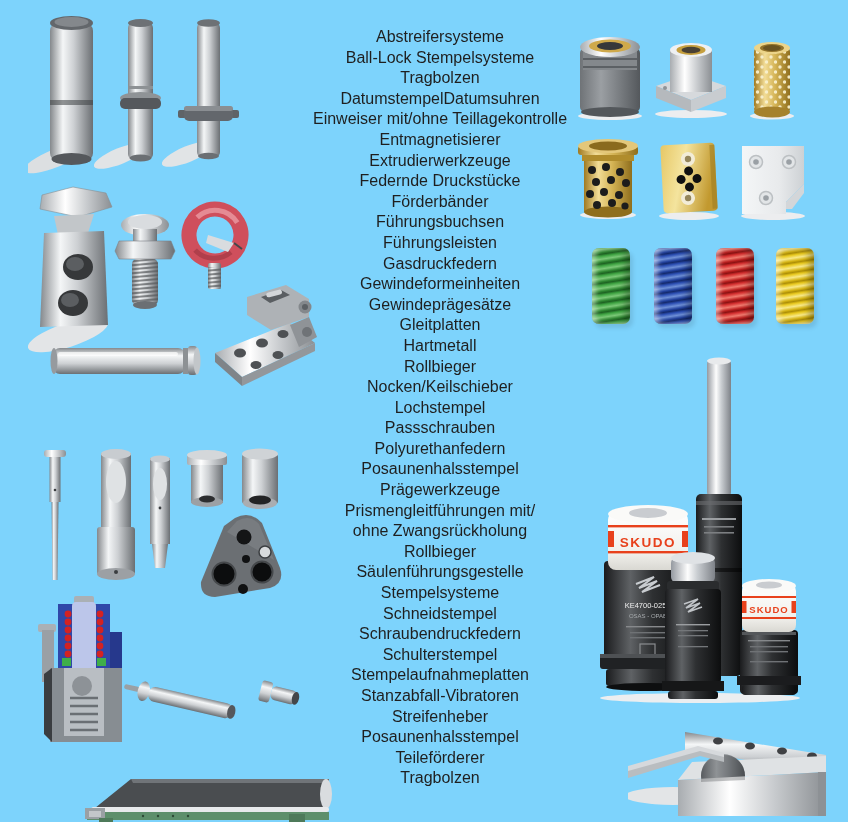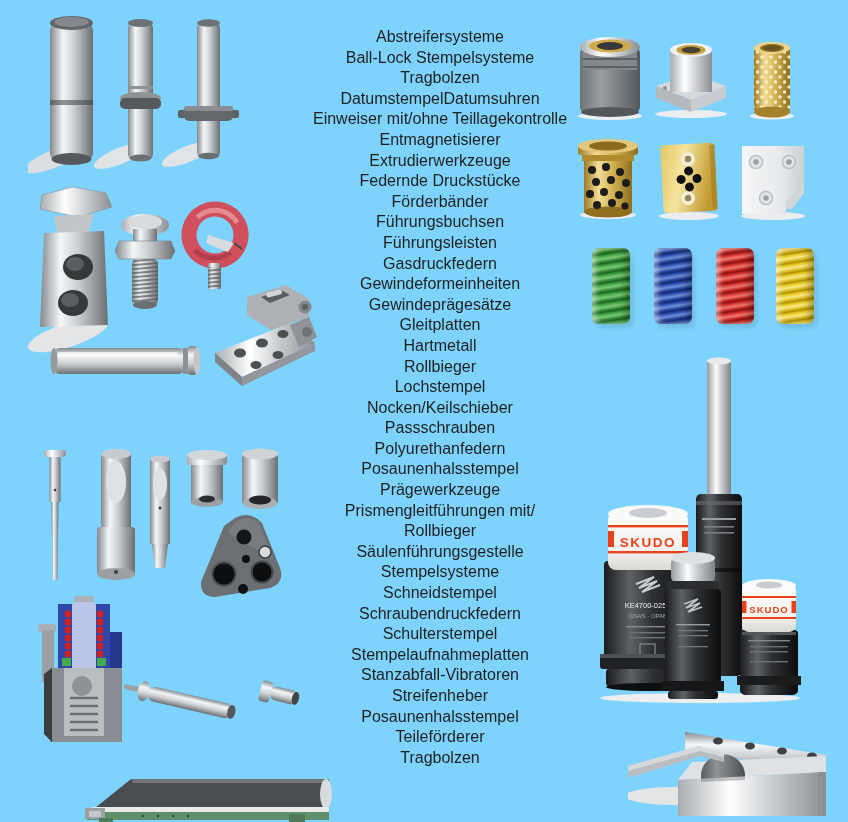--- a/index.html
+++ b/index.html
@@ -317,27 +317,28 @@
       <div class="catalog-line">Federnde Druckstücke</div>
       <div class="catalog-line">Förderbänder</div>
       <div class="catalog-line">Führungsbuchsen</div>
       <div class="catalog-line">Führungsleisten</div>
       <div class="catalog-line">Gasdruckfedern</div>
       <div class="catalog-line">Gewindeformeinheiten</div>
       <div class="catalog-line">Gewindeprägesätze</div>
       <div class="catalog-line">Gleitplatten</div>
       <div class="catalog-line">Hartmetall</div>
       <div class="catalog-line">Rollbieger</div>
+      <div class="catalog-line">Nocken/Keilschieber</div>
       <div class="catalog-line">Lochstempel</div>
-      <div class="catalog-line">Nocken/Keilschieber</div>
       <div class="catalog-line">Passschrauben</div>
       <div class="catalog-line">Polyurethanfedern</div>
       <div class="catalog-line">Posaunenhalsstempel</div>
       <div class="catalog-line">Prägewerkzeuge</div>
       <div class="catalog-line">Prismengleitführungen mit/</div>
+      <div class="catalog-line">ohne Zwangsrückholung</div>
       <div class="catalog-line">Rollbieger</div>
       <div class="catalog-line">Säulenführungsgestelle</div>
       <div class="catalog-line">Stempelsysteme</div>
       <div class="catalog-line">Schneidstempel</div>
       <div class="catalog-line">Schraubendruckfedern</div>
       <div class="catalog-line">Schulterstempel</div>
       <div class="catalog-line">Stempelaufnahmeplatten</div>
       <div class="catalog-line">Stanzabfall-Vibratoren</div>
       <div class="catalog-line">Streifenheber</div>
       <div class="catalog-line">Posaunenhalsstempel</div>

